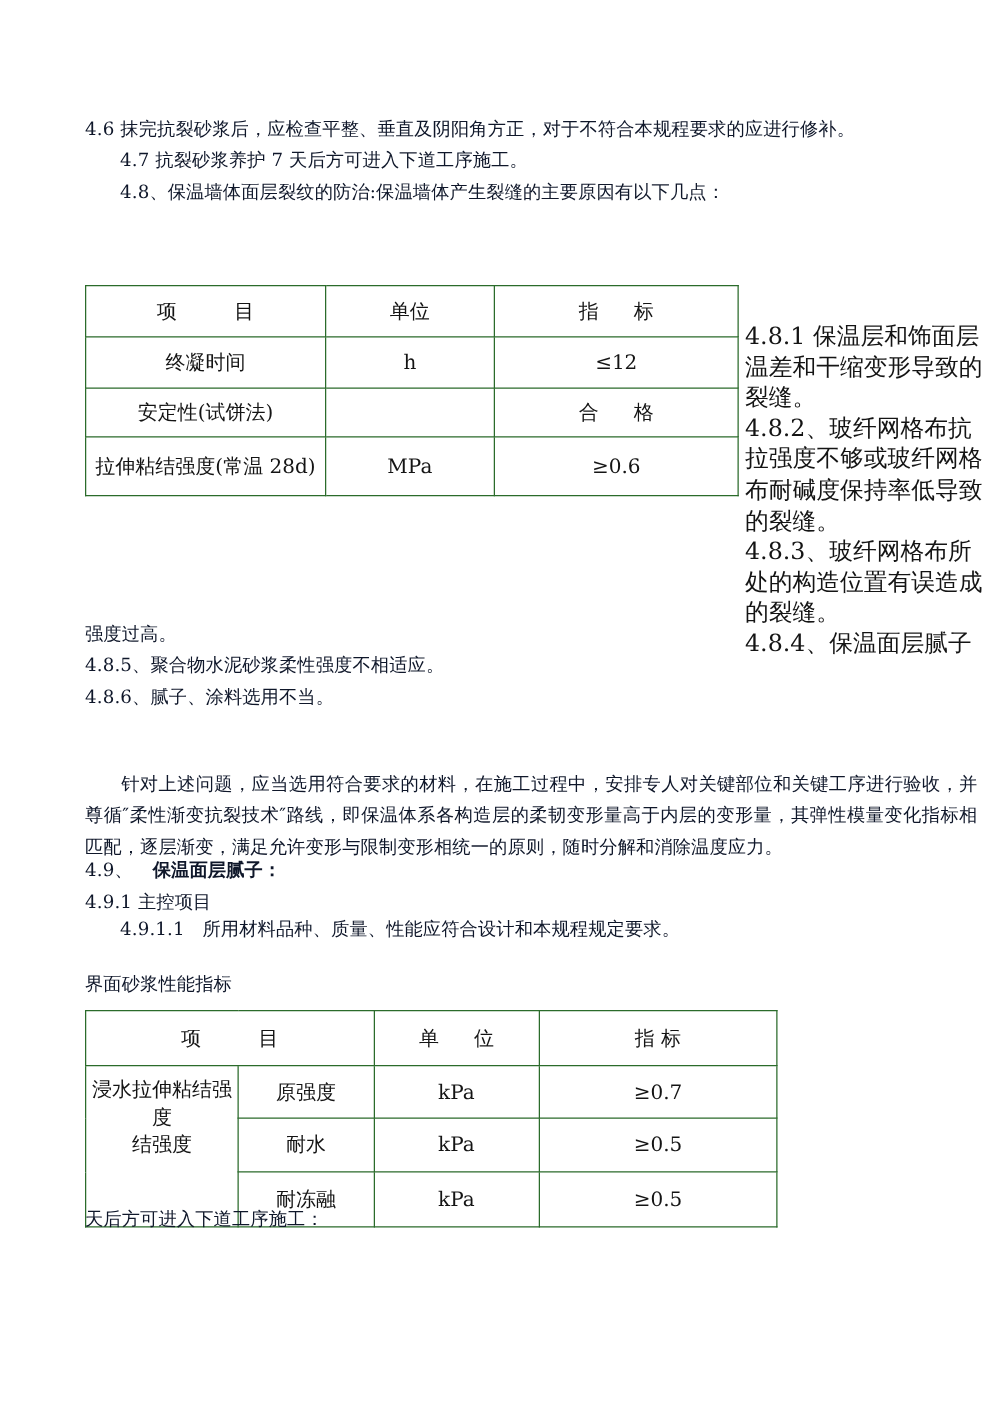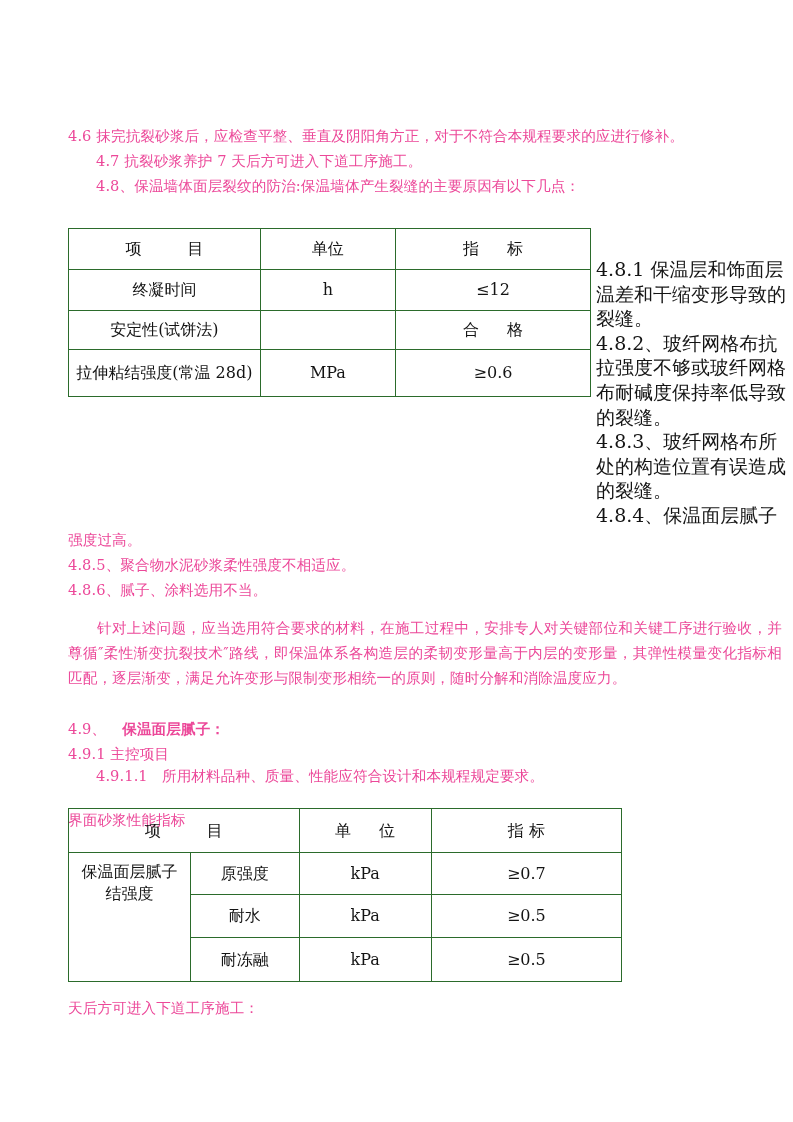--- a/index.html
+++ b/index.html
@@ -23,22 +23,21 @@
     background: #ffffff;
   }
 
   
   .para {
     position: absolute;
     font-size: 14.6px;
     line-height: 25px;
     letter-spacing: 0.1px;
     white-space: pre-wrap;
-    color: #ec4899;
-    margin-top: 32px;
+    color: #0f172a;
   }
   .justify {
     text-align: justify;
     text-justify: inter-ideograph;
   }
   .bold {
     font-weight: bold;
   }
 
   
@@ -81,21 +80,21 @@
     white-space: pre-wrap;
   }
 
   
   #note-cont     { left: 68px; top: 495px; width: 500px; }
   #note-485      { left: 68px; top: 520px; width: 500px; }
   #note-486      { left: 68px; top: 545px; width: 500px; }
 
   #body-para {
     left: 68px;
-    top: 583px;
+    top: 615px;
     width: 714px;
     text-indent: 29px;
   }
 
   #sec-49      { left: 68px; top: 684px; width: 500px; }
   #sec-49 .num { font-weight: normal; }
   #sec-491     { left: 68px; top: 709px; width: 500px; }
   #sec-4911    { left: 68px; top: 731px; width: 620px; text-indent: 28px; }
   #caption-1   { left: 68px; top: 775px; width: 420px; }
 
@@ -171,21 +170,21 @@
 
   <table class="doc-table" id="table-interface">
     <tbody>
       <tr>
         <td class="c-item-span" colspan="2" style="height:39px"><span>项</span><span class="sp sp-wide"></span><span>目</span></td>
         <td class="c-unit"><span>单</span><span class="sp sp-med"></span><span>位</span></td>
         <td class="c-index">指 标</td>
       </tr>
       <tr>
         <td class="c-item-a" rowspan="3" style="vertical-align:top;padding-top:8px">
-          <div>保温面层腻子</div>
+          <div>浸水拉伸粘结强度</div>
           <div>结强度</div>
         </td>
         <td class="c-item-b" style="height:37px">原强度</td>
         <td>kPa</td>
         <td>≥0.7</td>
       </tr>
       <tr>
         <td style="height:38px">耐水</td>
         <td>kPa</td>
         <td>≥0.5</td>

